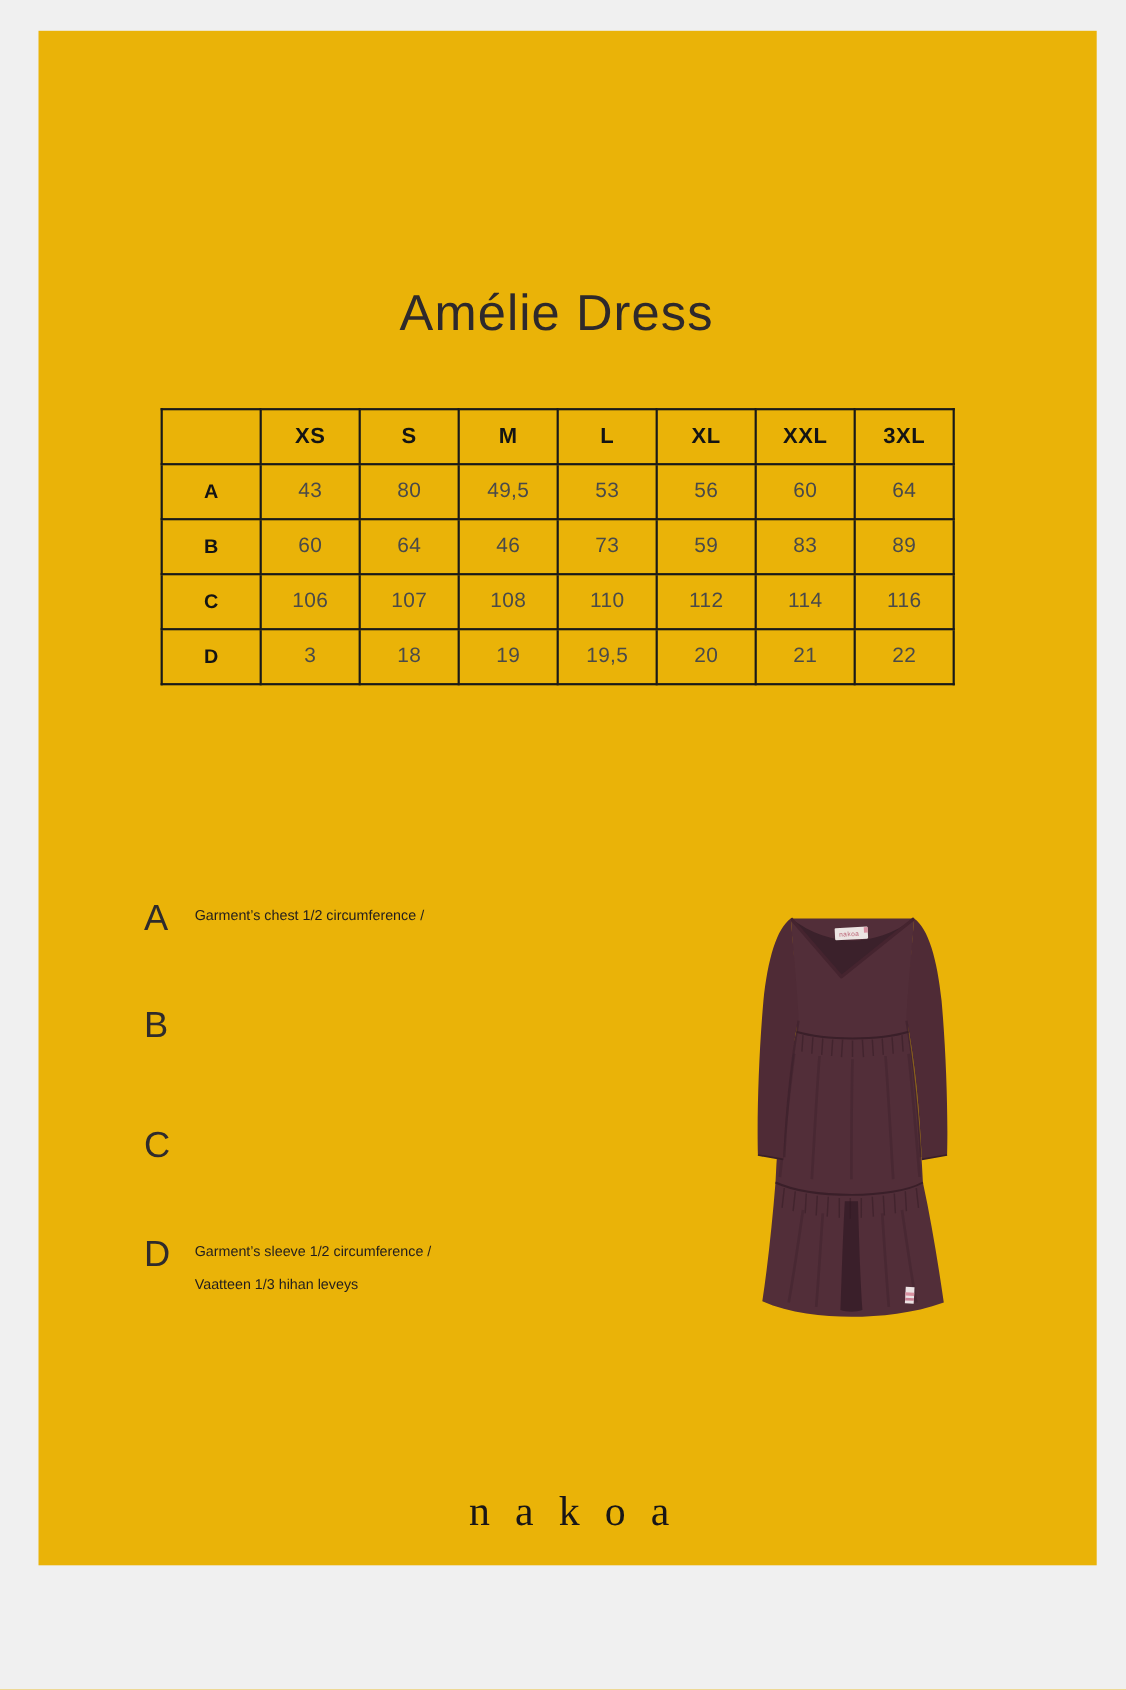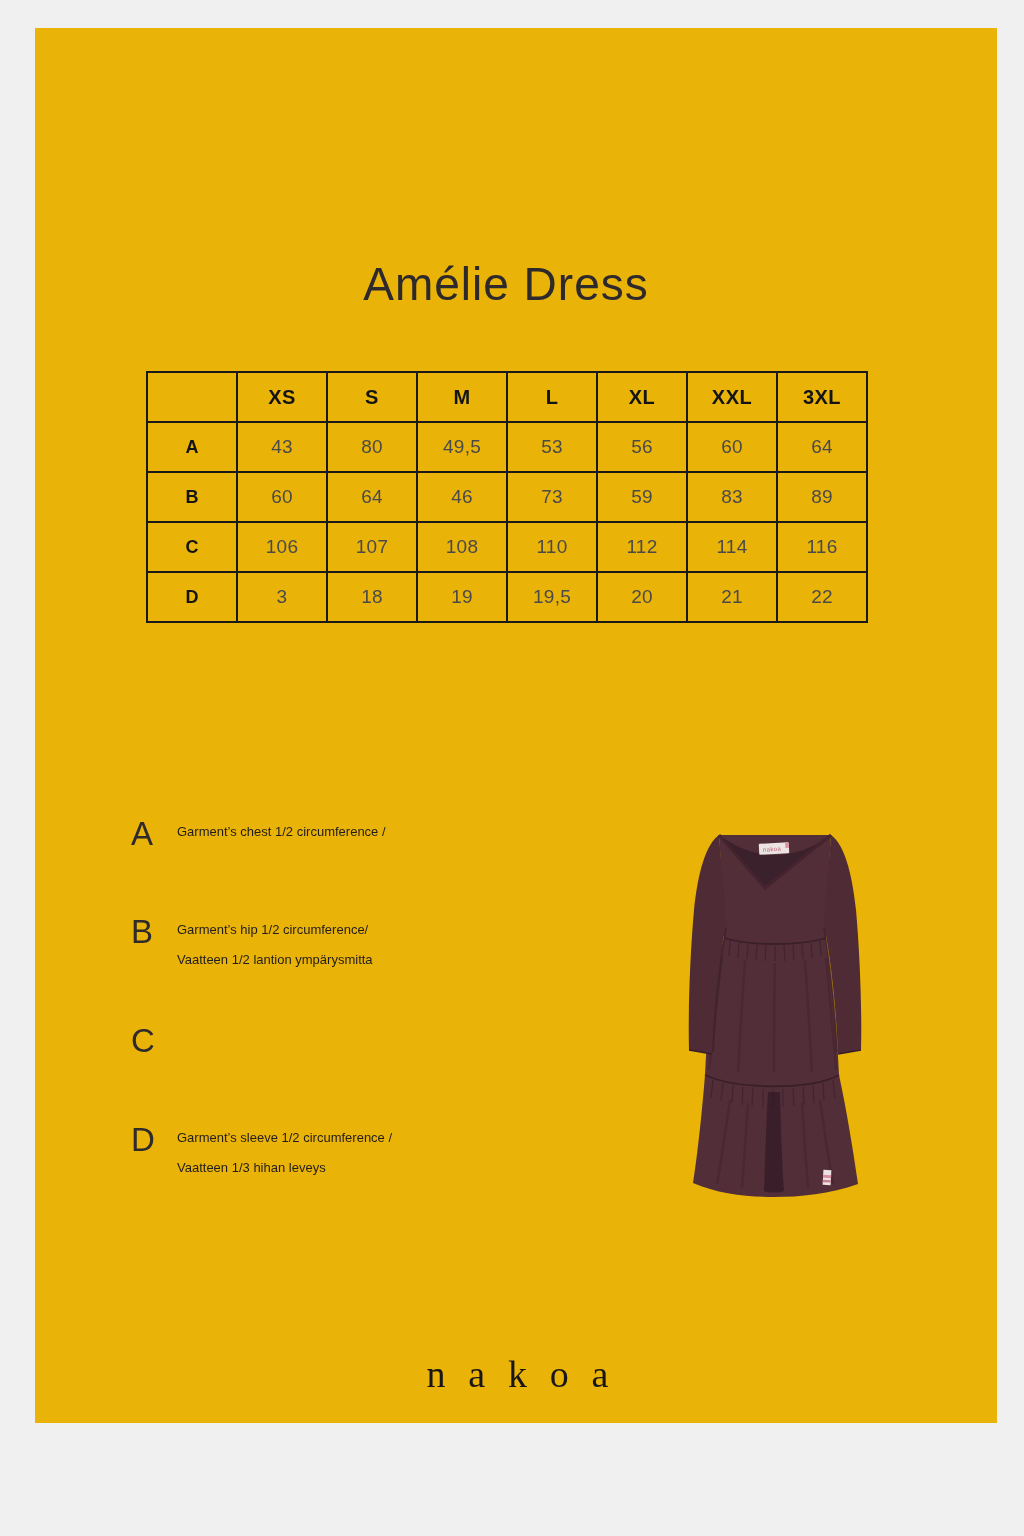--- a/index.html
+++ b/index.html
@@ -139,24 +139,20 @@
 
   <div class="legend-item pos-a">
     <div class="letter">A</div>
     <div class="lines">
       <div>Garment’s chest 1/2 circumference /</div>
     </div>
   </div>
 
   <div class="legend-item pos-b">
     <div class="letter">B</div>
-    <div class="lines">
-      <div>Garment’s hip 1/2 circumference/</div>
-      <div>Vaatteen 1/2 lantion ympärysmitta</div>
-    </div>
   </div>
 
   <div class="legend-item pos-c single">
     <div class="letter">C</div>
   </div>
 
   <div class="legend-item pos-d">
     <div class="letter">D</div>
     <div class="lines">
       <div>Garment’s sleeve 1/2 circumference /</div>

